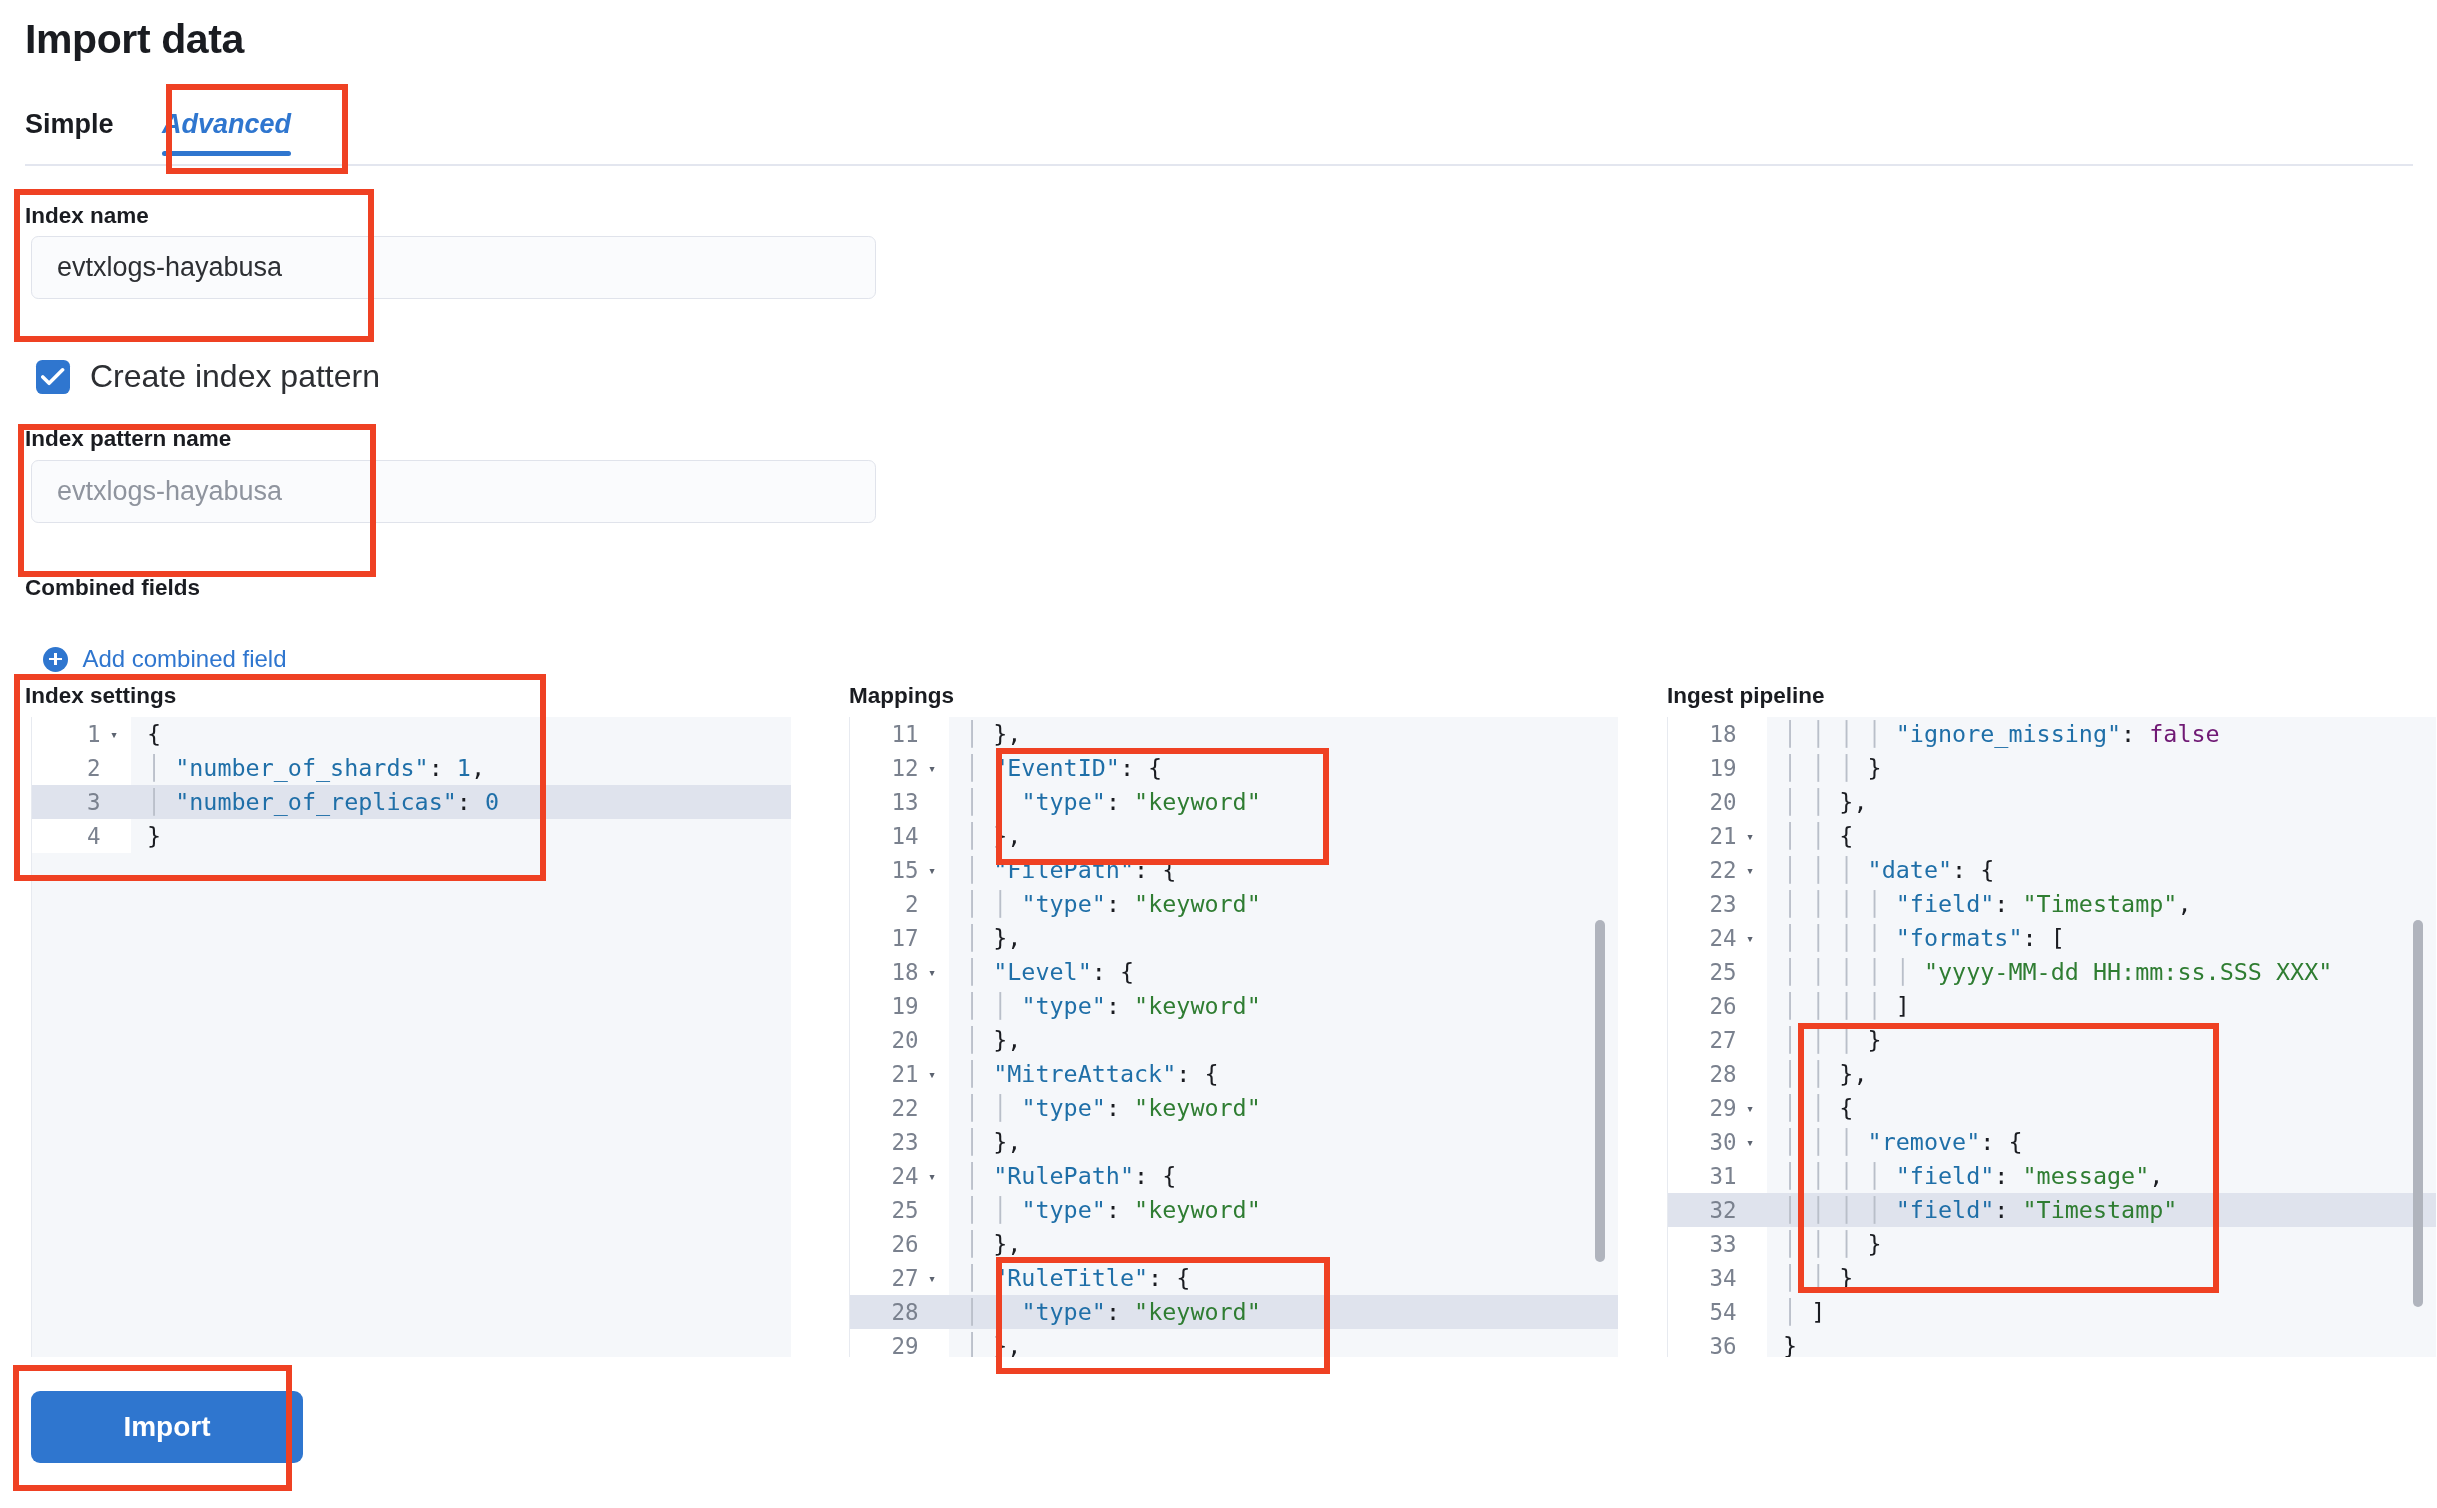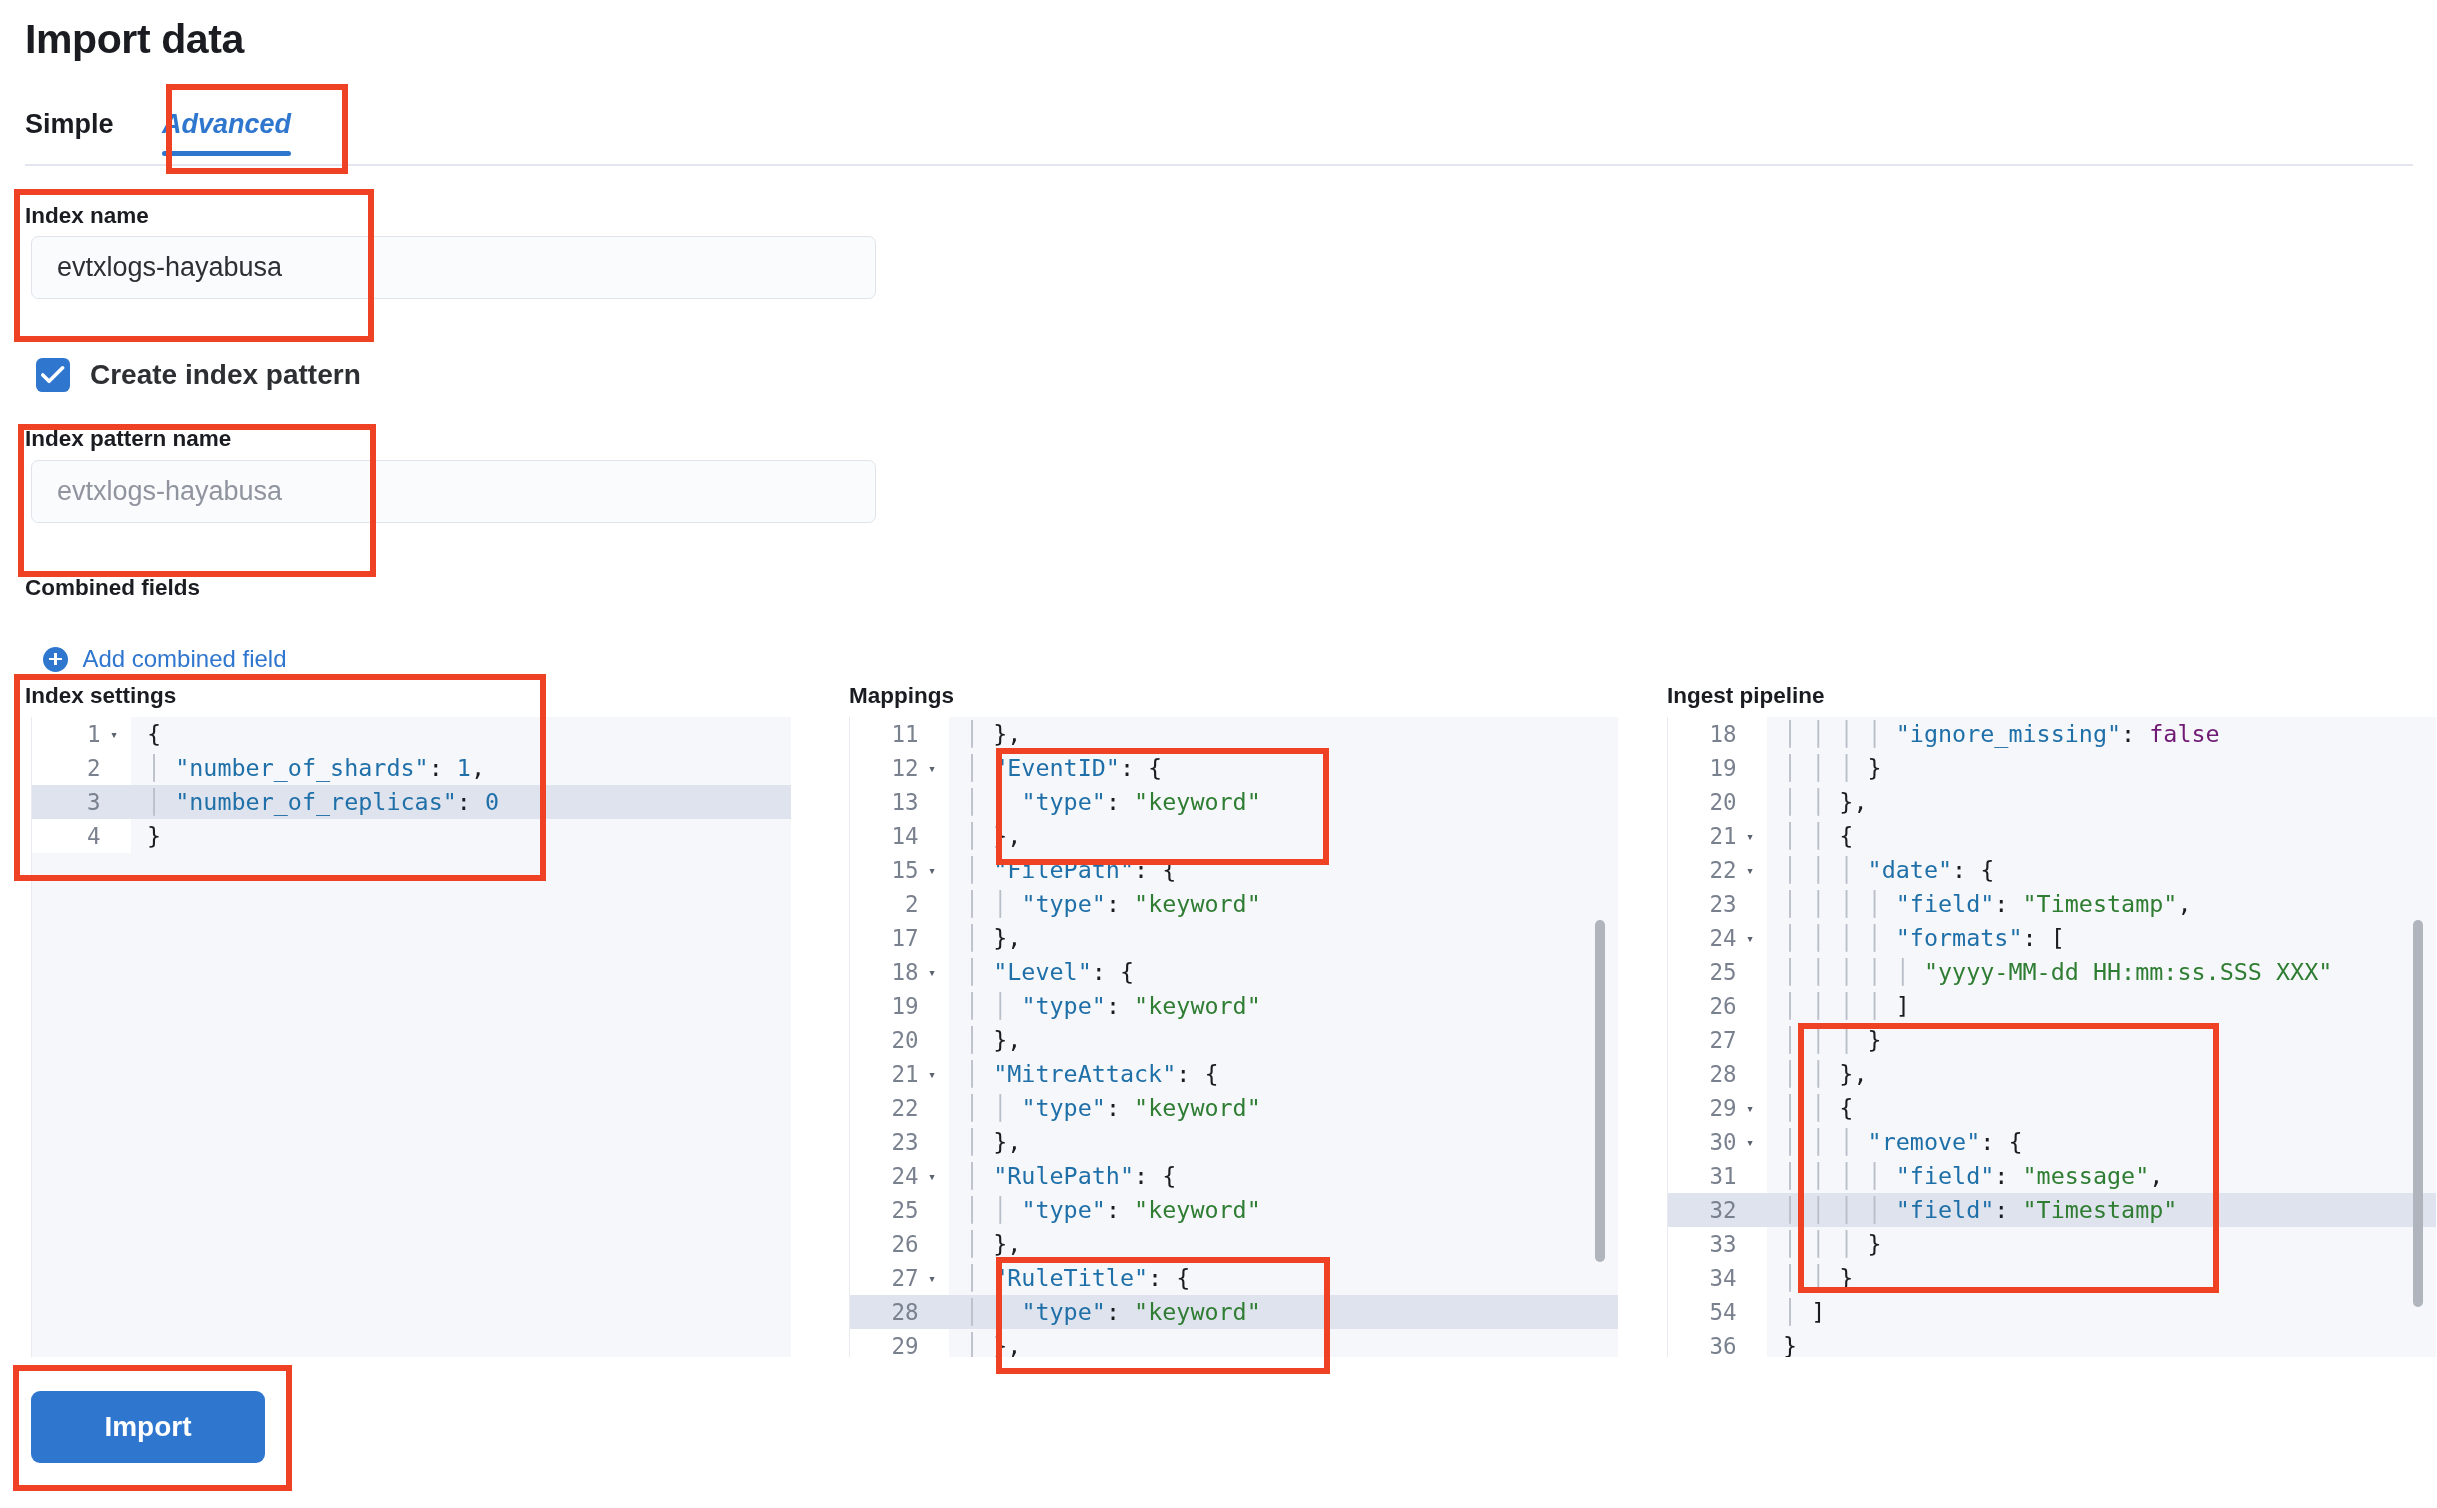--- a/index.html
+++ b/index.html
@@ -63,21 +63,21 @@
   
   #create-index-pattern-row {
     position:absolute; left:36px; top:358px;
     display:flex; align-items:center; gap:20px;
   }
   .checkbox {
     width:34px; height:34px; border-radius:6.3px;
     background:#2f76cf; position:relative; flex:none; cursor:pointer;
   }
   .checkbox svg { position:absolute; left:5.4px; top:7.2px; }
-  #create-index-pattern-label { font-size:28px; color:#2d2f33;font-weight:bold; }
+  #create-index-pattern-label { font-size:32px; color:#2d2f33; }
 
   
   #combined-fields-label { left:25px; top:575px; }
   #add-combined-field {
     position:absolute; left:43px; top:635px;
     display:flex; align-items:center; gap:14.4px; cursor:pointer;margin-top:10px;
   }
   .plus-icon {
     width:25px; height:25px; border-radius:50%;
     background:#2f76cf; position:relative; flex:none;
@@ -122,21 +122,21 @@
   .ind { color:#b9bfc9; }      
 
   .scroll-thumb {
     position:absolute; width:10px; border-radius:5.4px;
     background:#b0b4bd;
   }
 
   
   #import-button {
     position:absolute; left:31px; top:1391px;
-    width:234px; height:72px;
+    width:272px; height:72px;
     background:#2f76cf; color:#fff;
     border:none; border-radius:9px;
     font-size:28px; font-weight:600;
     font-family:"Liberation Sans", sans-serif;
     cursor:pointer;
   }
 
   
   .annot {
     position:absolute;

